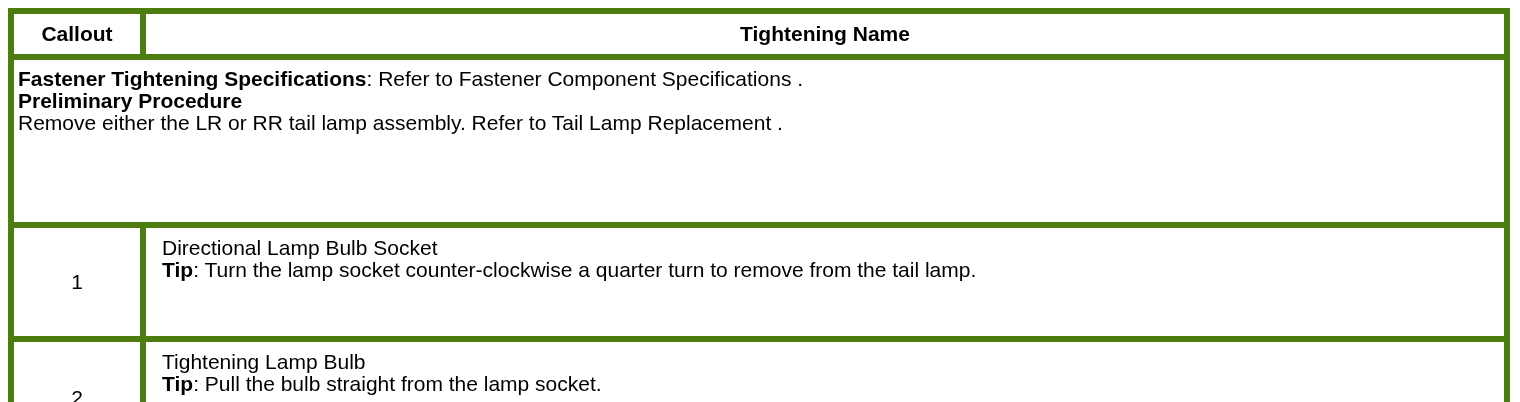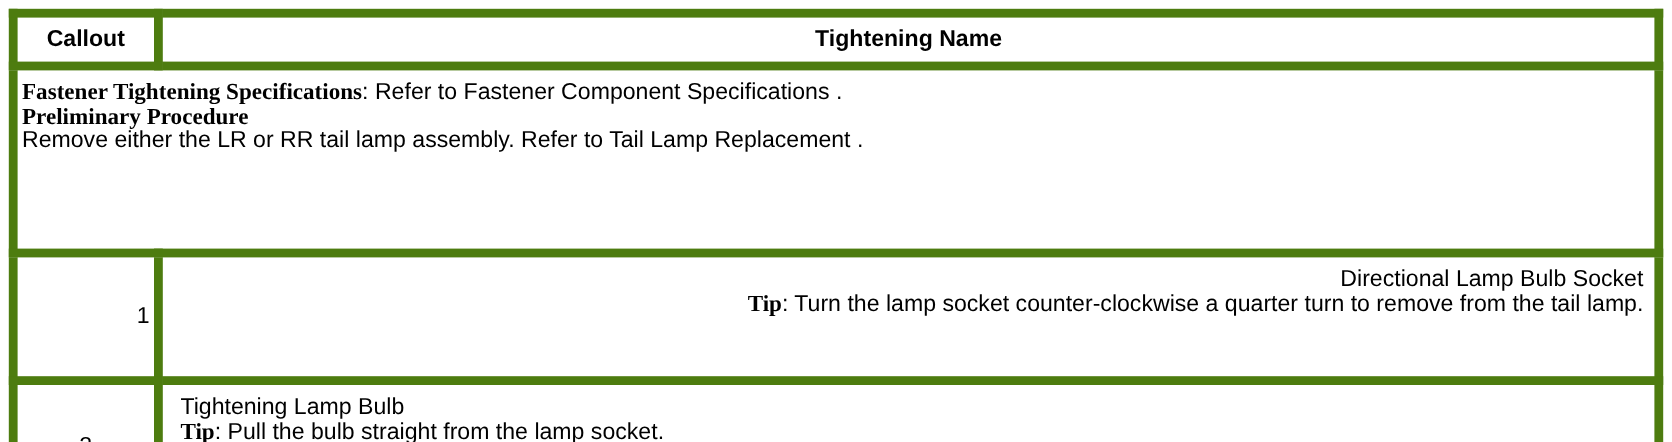--- a/index.html
+++ b/index.html
@@ -21,21 +21,21 @@
   table.spec-table {
     position: absolute;
     left: 8px;
     top: 8px;
     width: 1496px;
     border-collapse: collapse;
     table-layout: fixed;
     background: #ffffff;
   }
   table.spec-table, table.spec-table th, table.spec-table td {
-    border: 8px solid #4d7c0f;
+    border: 6px solid #4d7c0f;
   }
   table.spec-table {
     border: 4px solid #000000;
   }
   th.hdr {
     height: 36px;
     font-size: 21px;
     font-weight: bold;
     text-align: center;
     vertical-align: middle;
@@ -52,25 +52,25 @@
     height: 144px;
   }
   td.callout-cell {
     text-align: center;
     vertical-align: middle;
     padding: 0 4px;
   }
   td.component-cell {
     padding: 9px 10px 9px 16px;
   }
-  tr.item-row-1 td { height: 90px; text-align: right; }
+  tr.item-row-1 td { height: 90px; }
   tr.item-row-2 td { height: 94px; }
   p { margin: 0; }
   p + p { }
-  .bold { font-weight: bold; font-family: Liberation Serif, serif; }
+  .bold { font-weight: bold; }
 </style>
 </head>
 <body>
 
 <div class="page">
   <table class="spec-table">
     <colgroup>
       <col style="width:132px">
       <col style="width:1364px">
     </colgroup>

